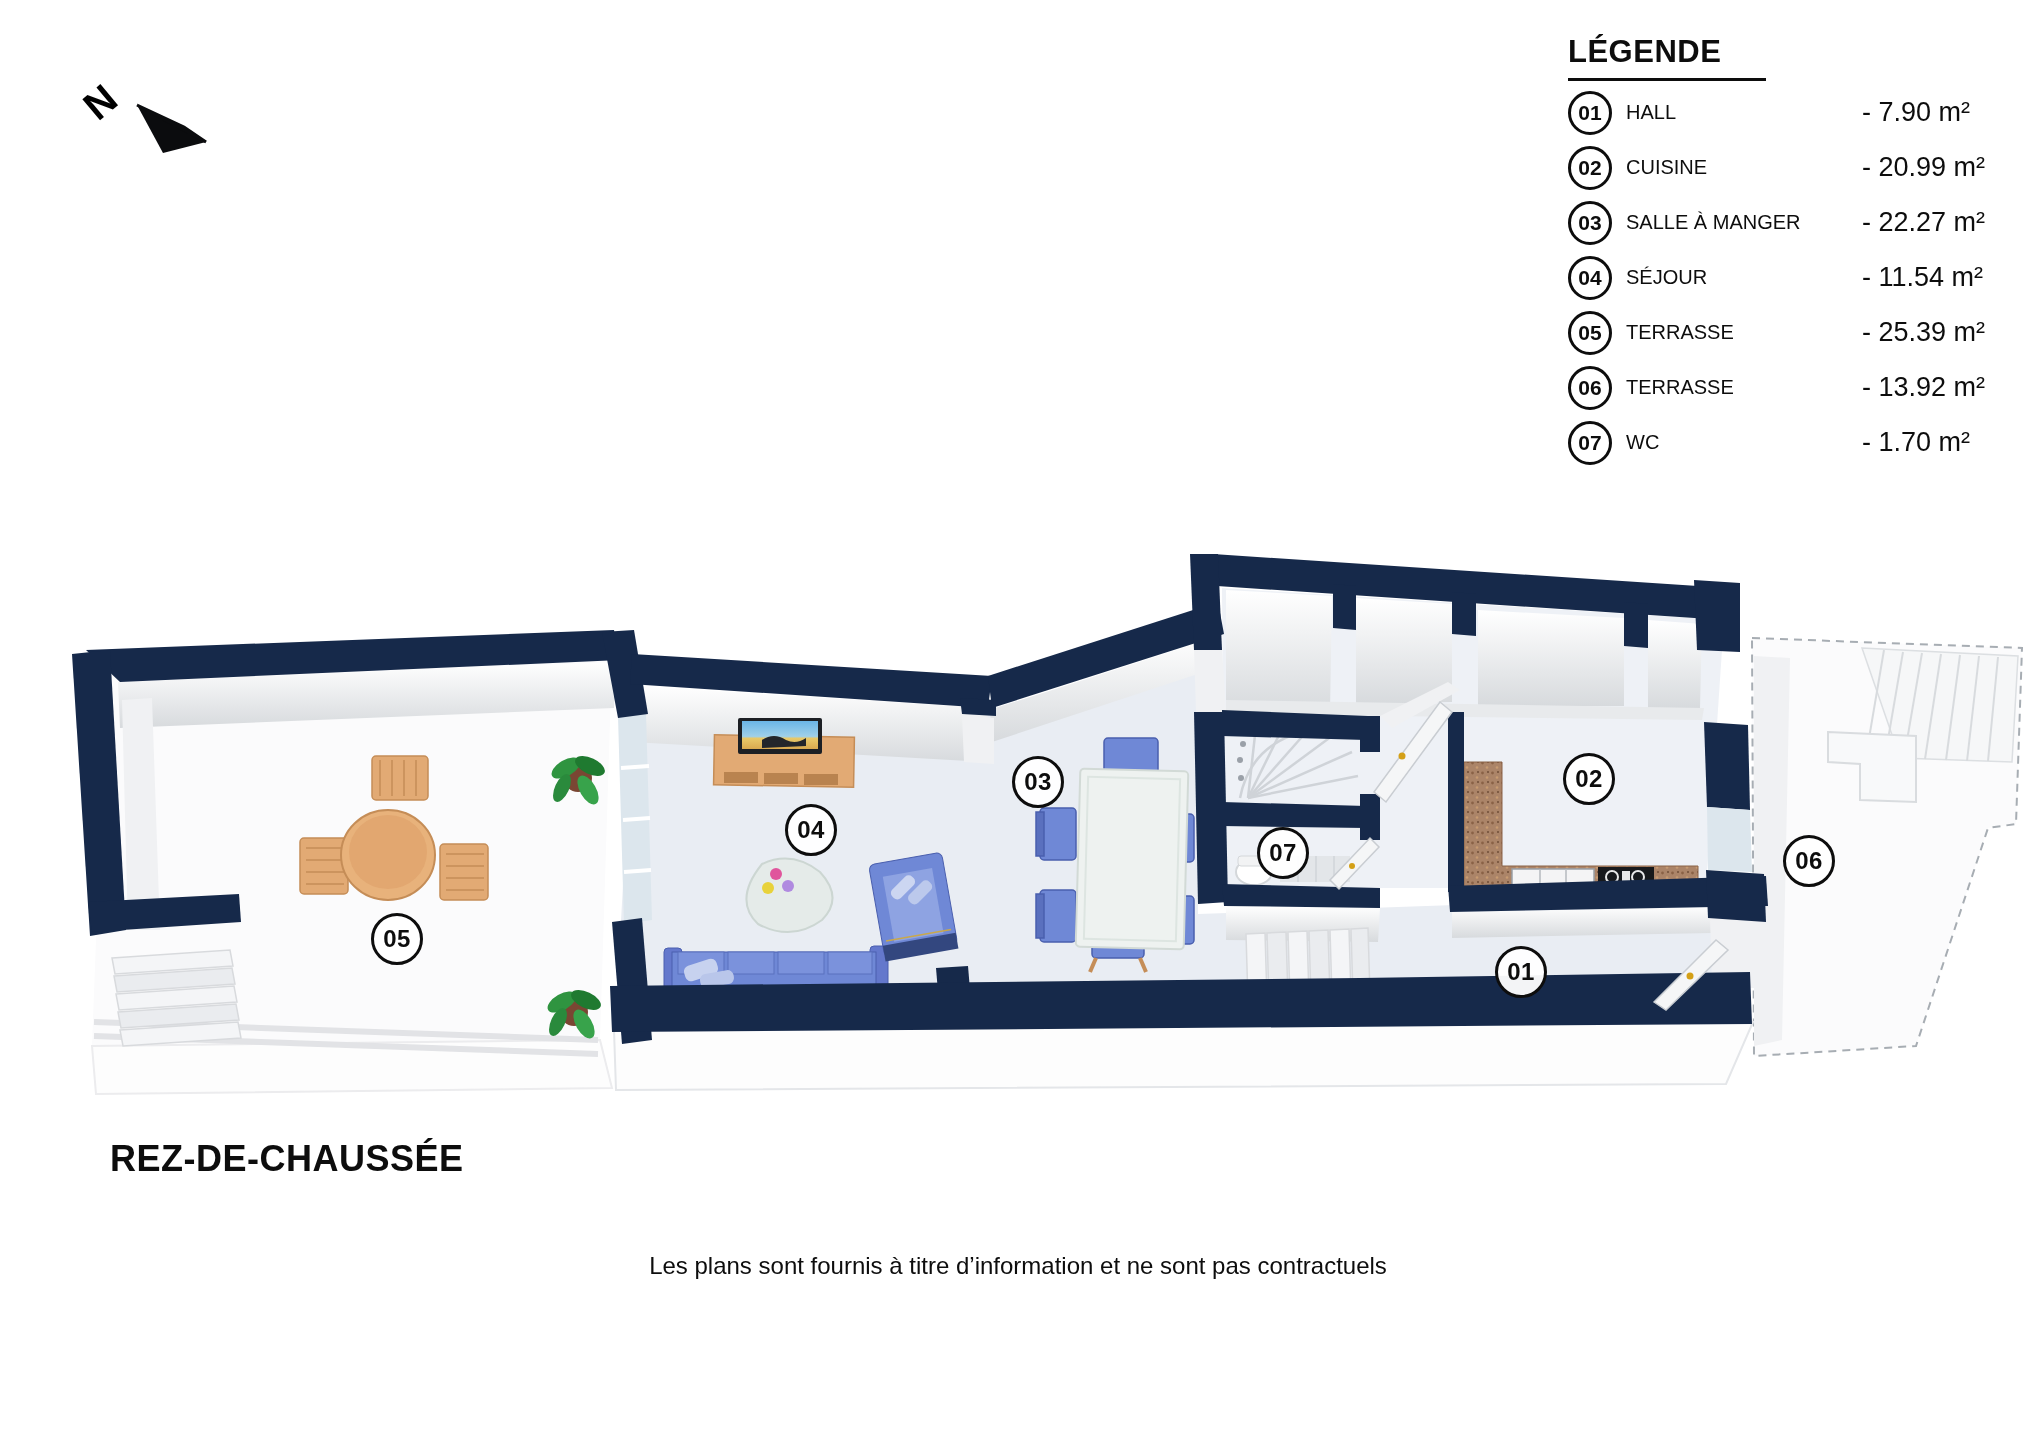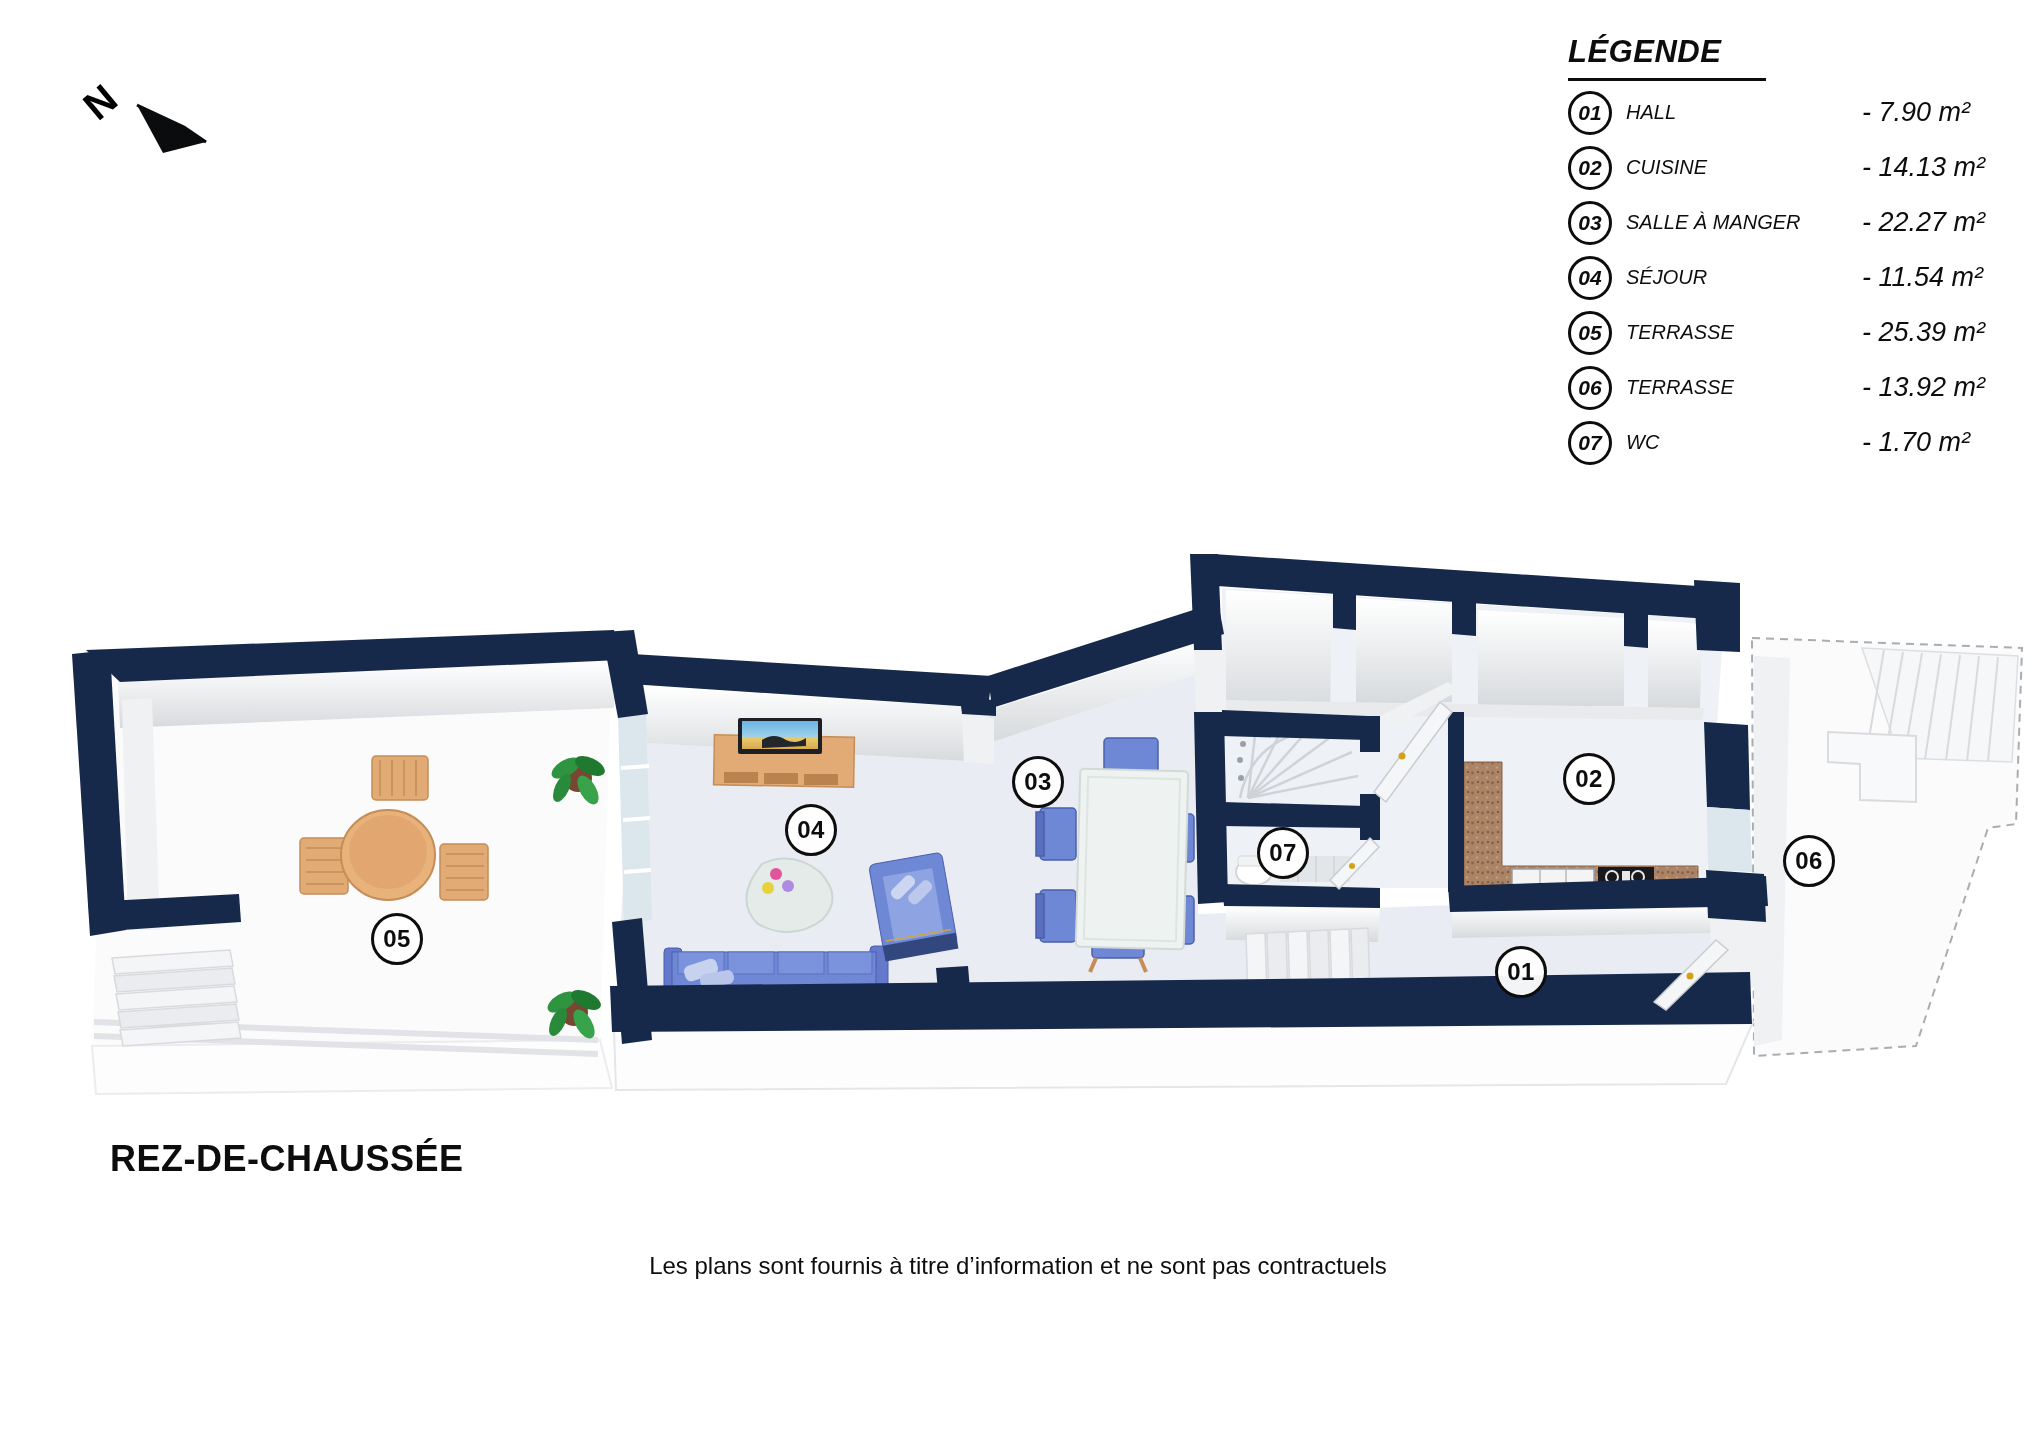--- a/index.html
+++ b/index.html
@@ -25,21 +25,21 @@
   .step{fill:#f4f5f7;stroke:#d8dadd;stroke-width:1.5;}
   .stepAlt{fill:#eaecef;stroke:#d8dadd;stroke-width:1.5;}
   .doorleaf{fill:#f5f6f7;stroke:#c9cdd2;stroke-width:1.5;}
   .dash{fill:var(--terrace);stroke:#a7adb3;stroke-width:2;stroke-dasharray:8 6;}
   .railline{stroke:#e2e3e6;stroke-width:6;fill:none;}
   
   .room-label{position:absolute;width:46px;height:46px;border:3px solid #0d0d0d;border-radius:50%;
     background:rgba(255,255,255,.95);display:flex;align-items:center;justify-content:center;
     font-weight:bold;font-size:24px;transform:translate(-50%,-50%);letter-spacing:.5px;}
   
-  #legend{position:absolute;left:1568px;top:34px;width:460px;font-style:italic;}
+  #legend{position:absolute;left:1568px;top:34px;width:460px;}
   #legend-title{font-size:31px;font-weight:bold;letter-spacing:.5px;}
   #legend-underline{width:198px;border-top:3px solid #0d0d0d;margin-top:8px;}
   #legend-rows{margin-top:4px;}
   .legend-row{position:relative;height:55px;display:flex;align-items:center;}
   .legend-num{flex:0 0 auto;width:38px;height:38px;border:3px solid #0d0d0d;border-radius:50%;
     display:flex;align-items:center;justify-content:center;font-weight:bold;font-size:21px;margin-right:14px;}
   .legend-name{font-size:20px;white-space:nowrap;}
   .legend-area{position:absolute;left:294px;font-size:27px;white-space:nowrap;}
   
   #floor-title{position:absolute;left:110px;top:1138px;font-size:36px;font-weight:bold;letter-spacing:.5px;}
@@ -363,21 +363,21 @@
     <div id="legend-underline"></div>
     <div id="legend-rows">
         <div class="legend-row">
           <div class="legend-num">01</div>
           <div class="legend-name">HALL</div>
           <div class="legend-area">- 7.90 m²</div>
         </div>
         <div class="legend-row">
           <div class="legend-num">02</div>
           <div class="legend-name">CUISINE</div>
-          <div class="legend-area">- 14.13 m²</div>
+          <div class="legend-area">- 20.99 m²</div>
         </div>
         <div class="legend-row">
           <div class="legend-num">03</div>
           <div class="legend-name">SALLE À MANGER</div>
           <div class="legend-area">- 22.27 m²</div>
         </div>
         <div class="legend-row">
           <div class="legend-num">04</div>
           <div class="legend-name">SÉJOUR</div>
           <div class="legend-area">- 11.54 m²</div>

